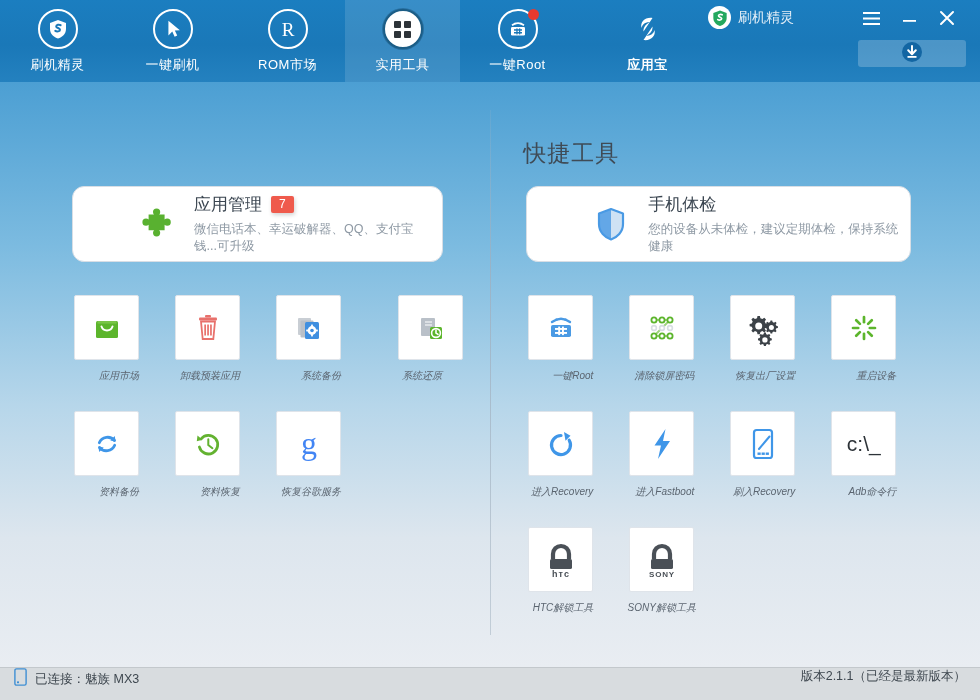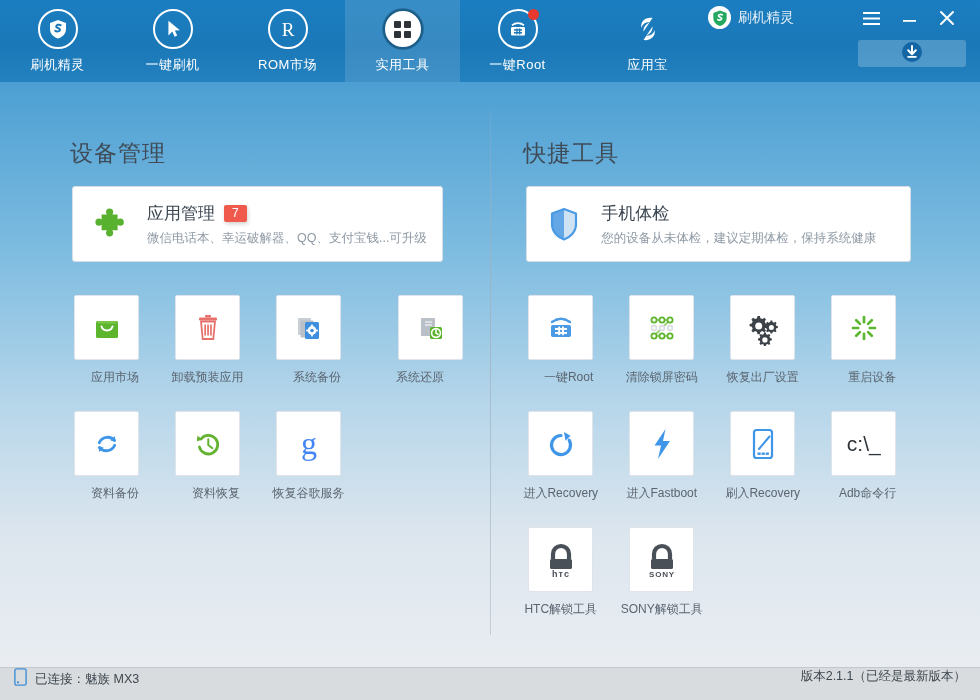--- a/index.html
+++ b/index.html
@@ -52,21 +52,21 @@
     margin-top: 7px;
     font-size: 13px; color: #ffffff; letter-spacing: .5px;
     white-space: nowrap;
   }
   .nav-dot {
     position: absolute; right: -3px; top: -2px;
     width: 11px; height: 11px; border-radius: 50%;
     background: #e8392f;
   }
   
-  .nav-item.wide { width: 145px; }
+  .nav-item.wide { width: 145px; font-weight: bold; }
   .nav-item.wide .nav-circle { border: none; }
 
   
   .grid-glyph { width: 17px; height: 17px; display: grid;
     grid-template-columns: 1fr 1fr; grid-template-rows: 1fr 1fr; gap: 3px; }
   .grid-glyph i { background: #2d3338; border-radius: 1px; display: block; }
 
   .brand {
     position: absolute; right: 186px; top: 6px;
     display: flex; align-items: center; gap: 7px;
@@ -107,23 +107,24 @@
 
   .sect-title {
     position: absolute;
     font-size: 23px; color: #3f4b56; font-weight: normal;
     letter-spacing: 1px;
   }
   .card {
     position: absolute;
     background: #ffffff;
     border: 1px solid #d8dee5;
-    border-radius: 3px;
+    border-radius: 12px;
     display: flex; align-items: center;
     cursor: pointer;
+    padding-left: 47px;
   }
   .card-icon { width: 74px; display: flex; align-items: center; justify-content: center; }
   .card-text { flex: 1; padding-right: 10px; }
   .card-title-row { display: flex; align-items: center; gap: 9px; }
   .card-title { font-size: 17px; color: #3a4550; }
   .badge {
     background: #ef5a4c; color: #fff; font-size: 12px;
     border-radius: 2px; padding: 1px 8px 2px; line-height: 14px;
     box-shadow: 1px 2px 4px rgba(0,0,0,.18);
   }
@@ -133,23 +134,24 @@
   .tile {
     position: absolute;
     width: 65px; text-align: center; cursor: pointer;
   }
   .tile-box {
     width: 65px; height: 65px;
     background: #fff; border: 1px solid #dfe4ea; border-radius: 2px;
     display: flex; align-items: center; justify-content: center;
   }
   .tile-label {
-    margin-top: 9px; font-size: 12px; color: #5b6570; white-space: nowrap;
+    margin-top: 9px; font-size: 10px; color: #5b6570; white-space: nowrap;
     position: relative; left: 50%; transform: translateX(-50%);
     display: inline-block;
+    font-style: italic;
   }
 
   
   .status {
     flex: 0 0 33px; height: 33px;
     background: #d8dcdf;
     border-top: 1px solid #c3c8cc;
     display: flex; align-items: flex-start; justify-content: space-between;
     padding: 0 14px;
   }
@@ -277,21 +279,20 @@
 
   </div>
 
   <div class="body-wrap">
     <div class="divider"></div>
 
     <div class="cols">
 
       <div class="col col-left">
 
-        <div class="sect-title" style="left:70px; top:56px;">设备管理</div>
 
         <div class="card" style="left:72px; top:104px; width:371px; height:76px;">
           <div class="card-icon">
             <svg width="40" height="40" viewBox="0 0 40 40">
               <path d="M16 8 a3.6 3.6 0 0 1 7.2 0 q0 1.6 -1 2.4 l5.4 0 l0 5.2 q1 -1 2.6 -1 a3.6 3.6 0 0 1 0 7.2 q-1.6 0 -2.6 -1 l0 5.4 l-5.4 0 q1 1 1 2.6 a3.6 3.6 0 0 1 -7.2 0 q0 -1.6 1 -2.6 l-5.4 0 l0 -5.4 q-1 1 -2.6 1 a3.6 3.6 0 0 1 0 -7.2 q1.6 0 2.6 1 l0 -5.2 l5.4 0 q-1 -0.8 -1 -2.4 z" fill="#59b130"></path>
             </svg>
           </div>
           <div class="card-text">
             <div class="card-title-row">
               <span class="card-title">应用管理</span>

